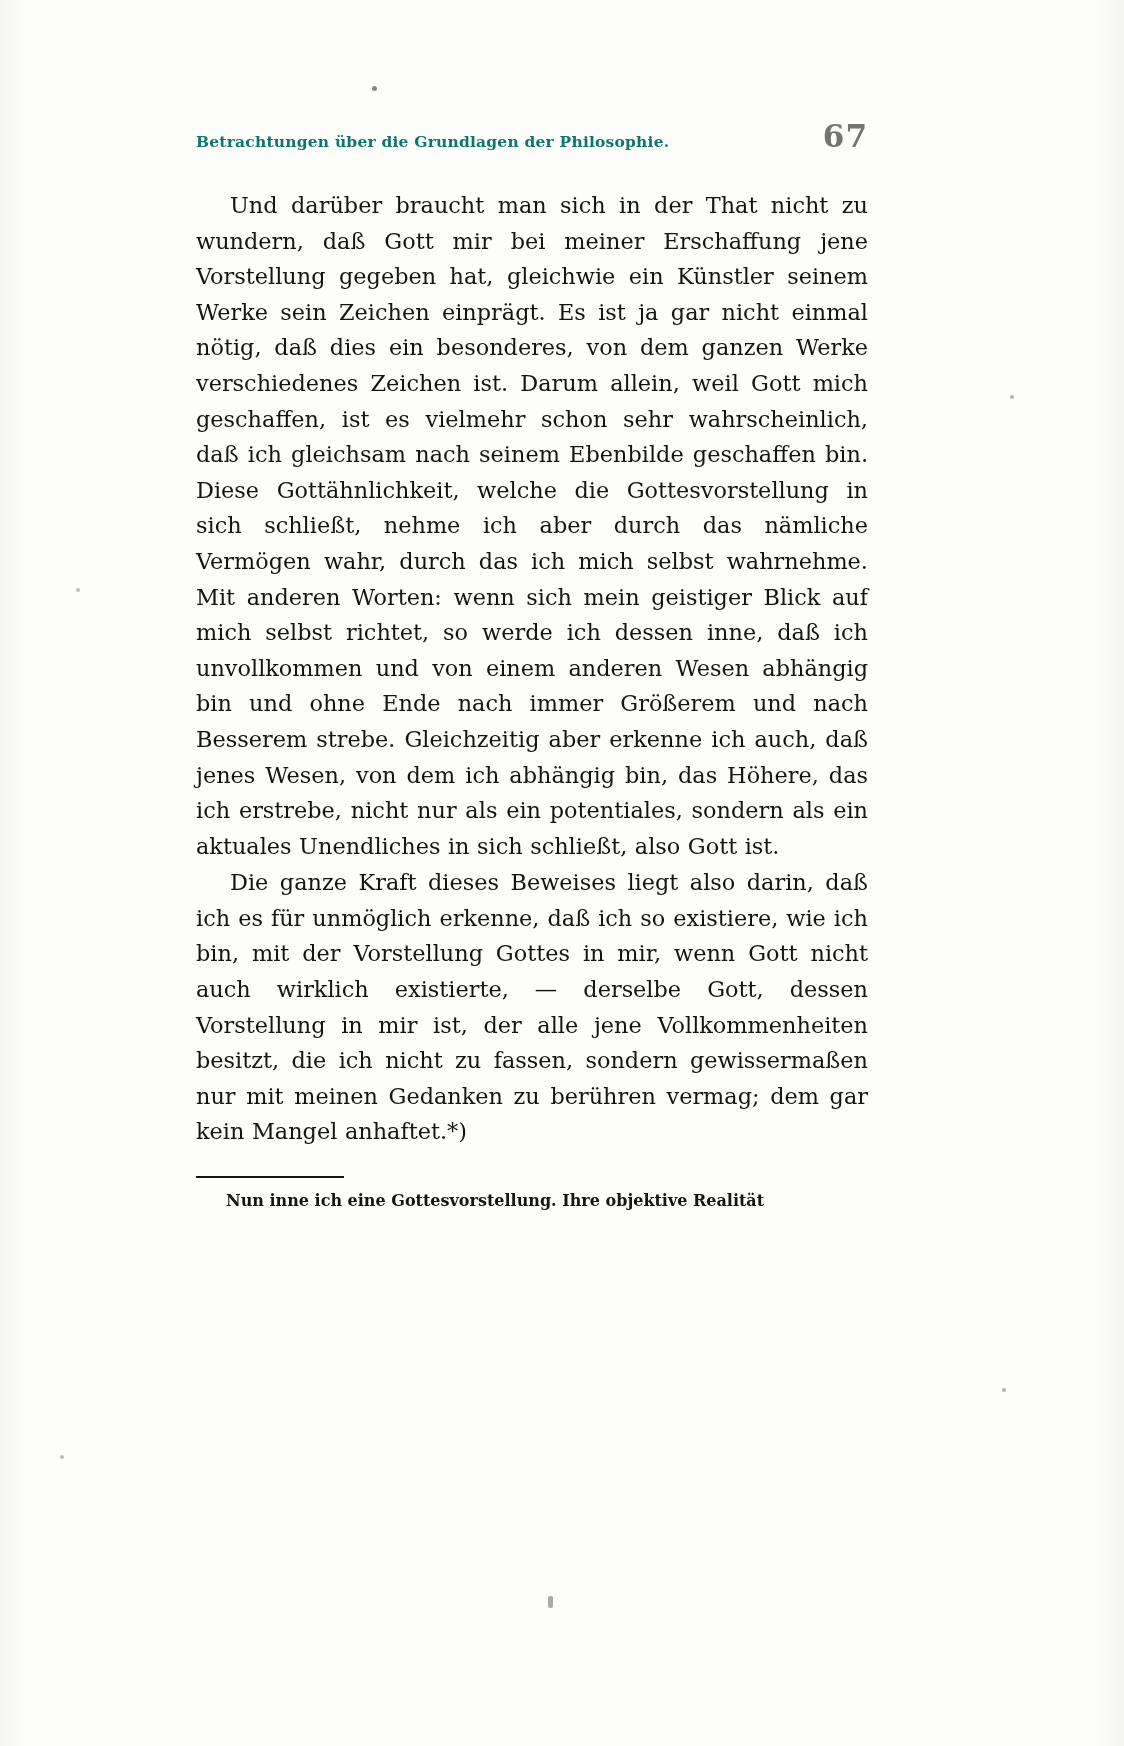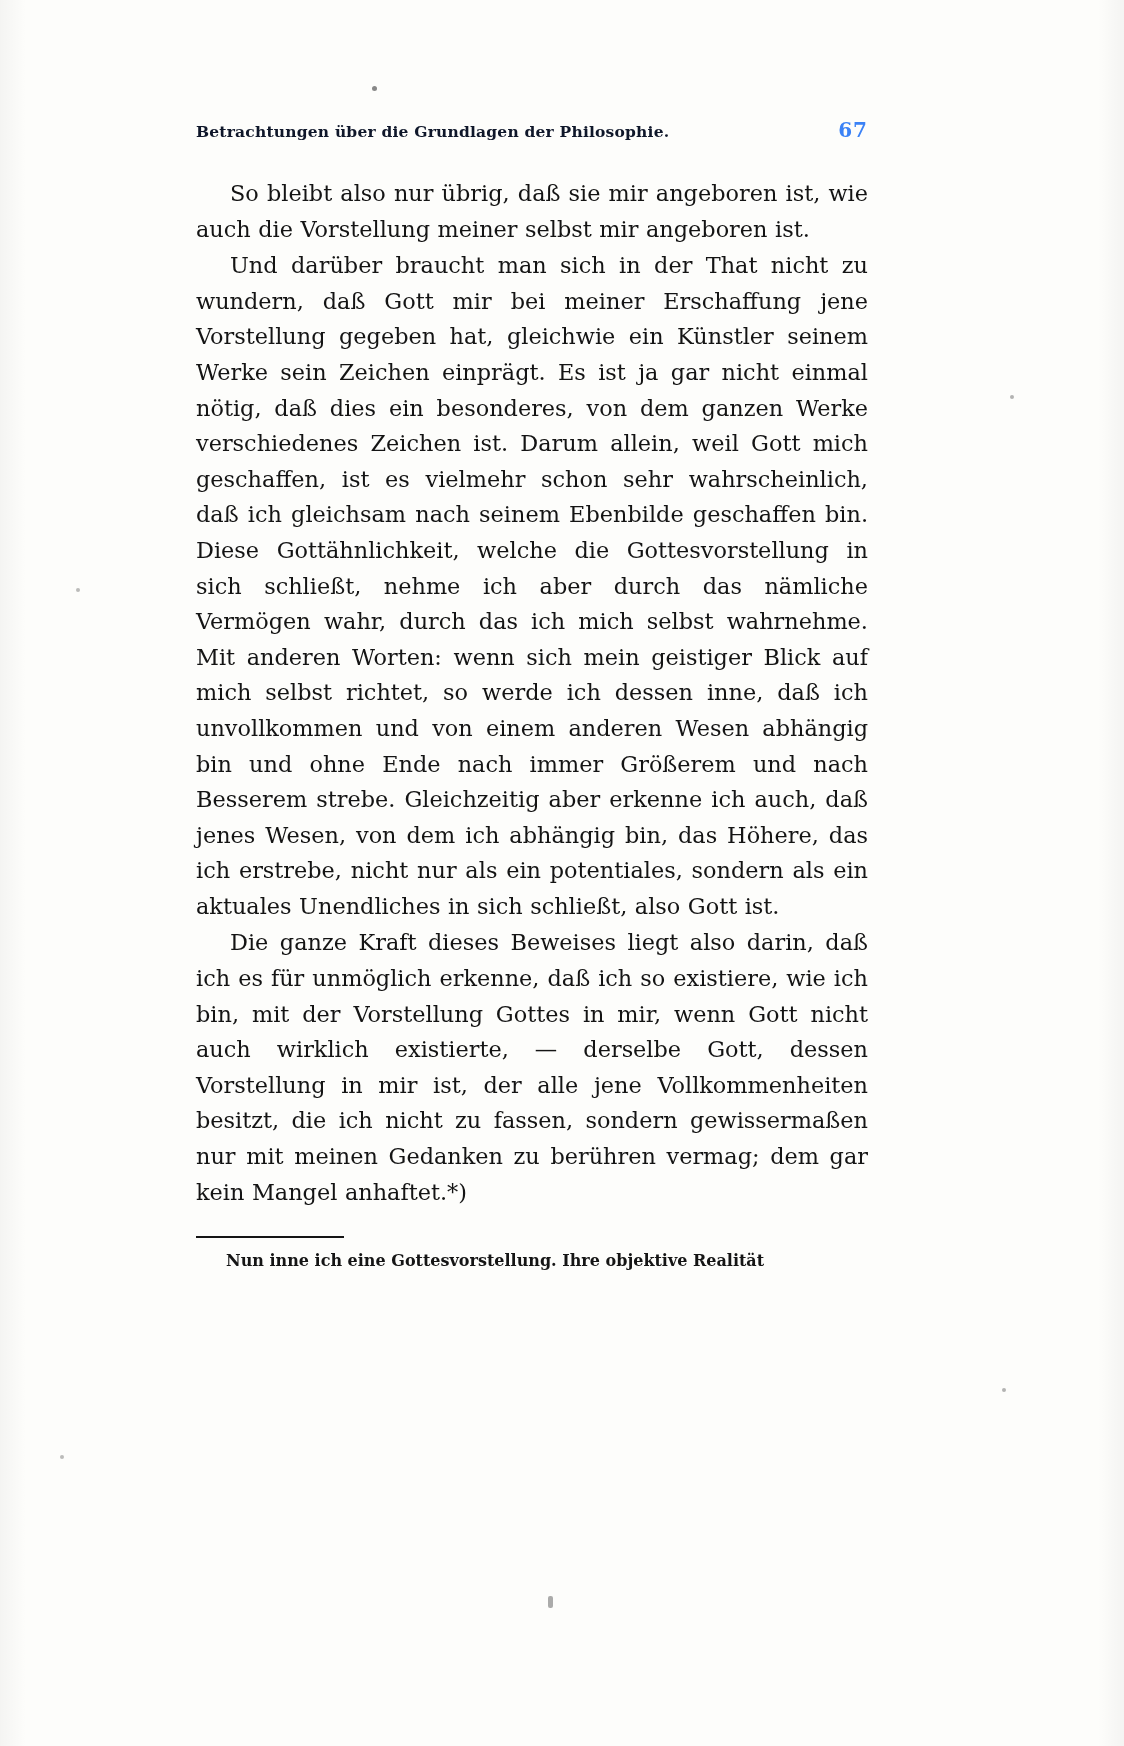--- a/index.html
+++ b/index.html
@@ -49,28 +49,28 @@
     display: flex;
     align-items: baseline;
     justify-content: space-between;
     margin-bottom: 34px;
   }
   .running-head {
     font-family: "DejaVu Serif", serif;
     font-size: 15.5px;
     font-weight: 700;
     letter-spacing: 0.2px;
-    color: #0f172a;
+    color: #0f766e;
     white-space: nowrap;
   }
   .folio {
     font-family: "DejaVu Serif", serif;
-    font-size: 20px;
+    font-size: 31px;
     font-weight: 700;
-    color: #3b82f6;
+    color: #737373;
     margin-left: 18px;
     letter-spacing: 1px;
   }
 
   .body-text p {
     margin: 0 0 1px 0;
     font-family: "DejaVu Serif", serif;
     font-size: 22.4px;
     line-height: 35.6px;
     text-align: justify;
@@ -164,21 +164,20 @@
   <div class="mark-l2"></div>
 
   <div class="content">
 
     <div class="header-line">
       <div class="running-head">Betrachtungen über die Grundlagen der Philosophie.</div>
       <div class="folio">67</div>
     </div>
 
     <div class="body-text">
-      <p>So bleibt also nur übrig, daß sie mir angeboren ist, wie auch die Vorstellung meiner selbst mir angeboren ist.</p>
       <p>Und darüber braucht man sich in der That nicht zu wundern, daß Gott mir bei meiner Erschaffung jene Vorstellung gegeben hat, gleichwie ein Künstler seinem Werke sein Zeichen einprägt. Es ist ja gar nicht einmal nötig, daß dies ein besonderes, von dem ganzen Werke verschiedenes Zeichen ist. Darum allein, weil Gott mich geschaffen, ist es vielmehr schon sehr wahrscheinlich, daß ich gleichsam nach seinem Ebenbilde geschaffen bin. Diese Gottähnlichkeit, welche die Gottesvorstellung in sich schließt, nehme ich aber durch das nämliche Vermögen wahr, durch das ich mich selbst wahrnehme. Mit anderen Worten: wenn sich mein geistiger Blick auf mich selbst richtet, so werde ich dessen inne, daß ich unvollkommen und von einem anderen Wesen abhängig bin und ohne Ende nach immer Größerem und nach Besserem strebe. Gleichzeitig aber erkenne ich auch, daß jenes Wesen, von dem ich abhängig bin, das Höhere, das ich erstrebe, nicht nur als ein potentiales, sondern als ein aktuales Unendliches in sich schließt, also Gott ist.</p>
       <p>Die ganze Kraft dieses Beweises liegt also darin, daß ich es für unmöglich erkenne, daß ich so existiere, wie ich bin, mit der Vorstellung Gottes in mir, wenn Gott nicht auch wirklich existierte, — derselbe Gott, dessen Vorstellung in mir ist, der alle jene Vollkommenheiten besitzt, die ich nicht zu fassen, sondern gewissermaßen nur mit meinen Gedanken zu berühren vermag; dem gar kein Mangel anhaftet.*)</p>
     </div>
 
     <div class="footnote-rule"></div>
 
     <div class="footnote">
       <span class="fn-indent">Nun inne ich eine Gottesvorstellung.  Ihre objektive Realität</span>
     </div>
 

